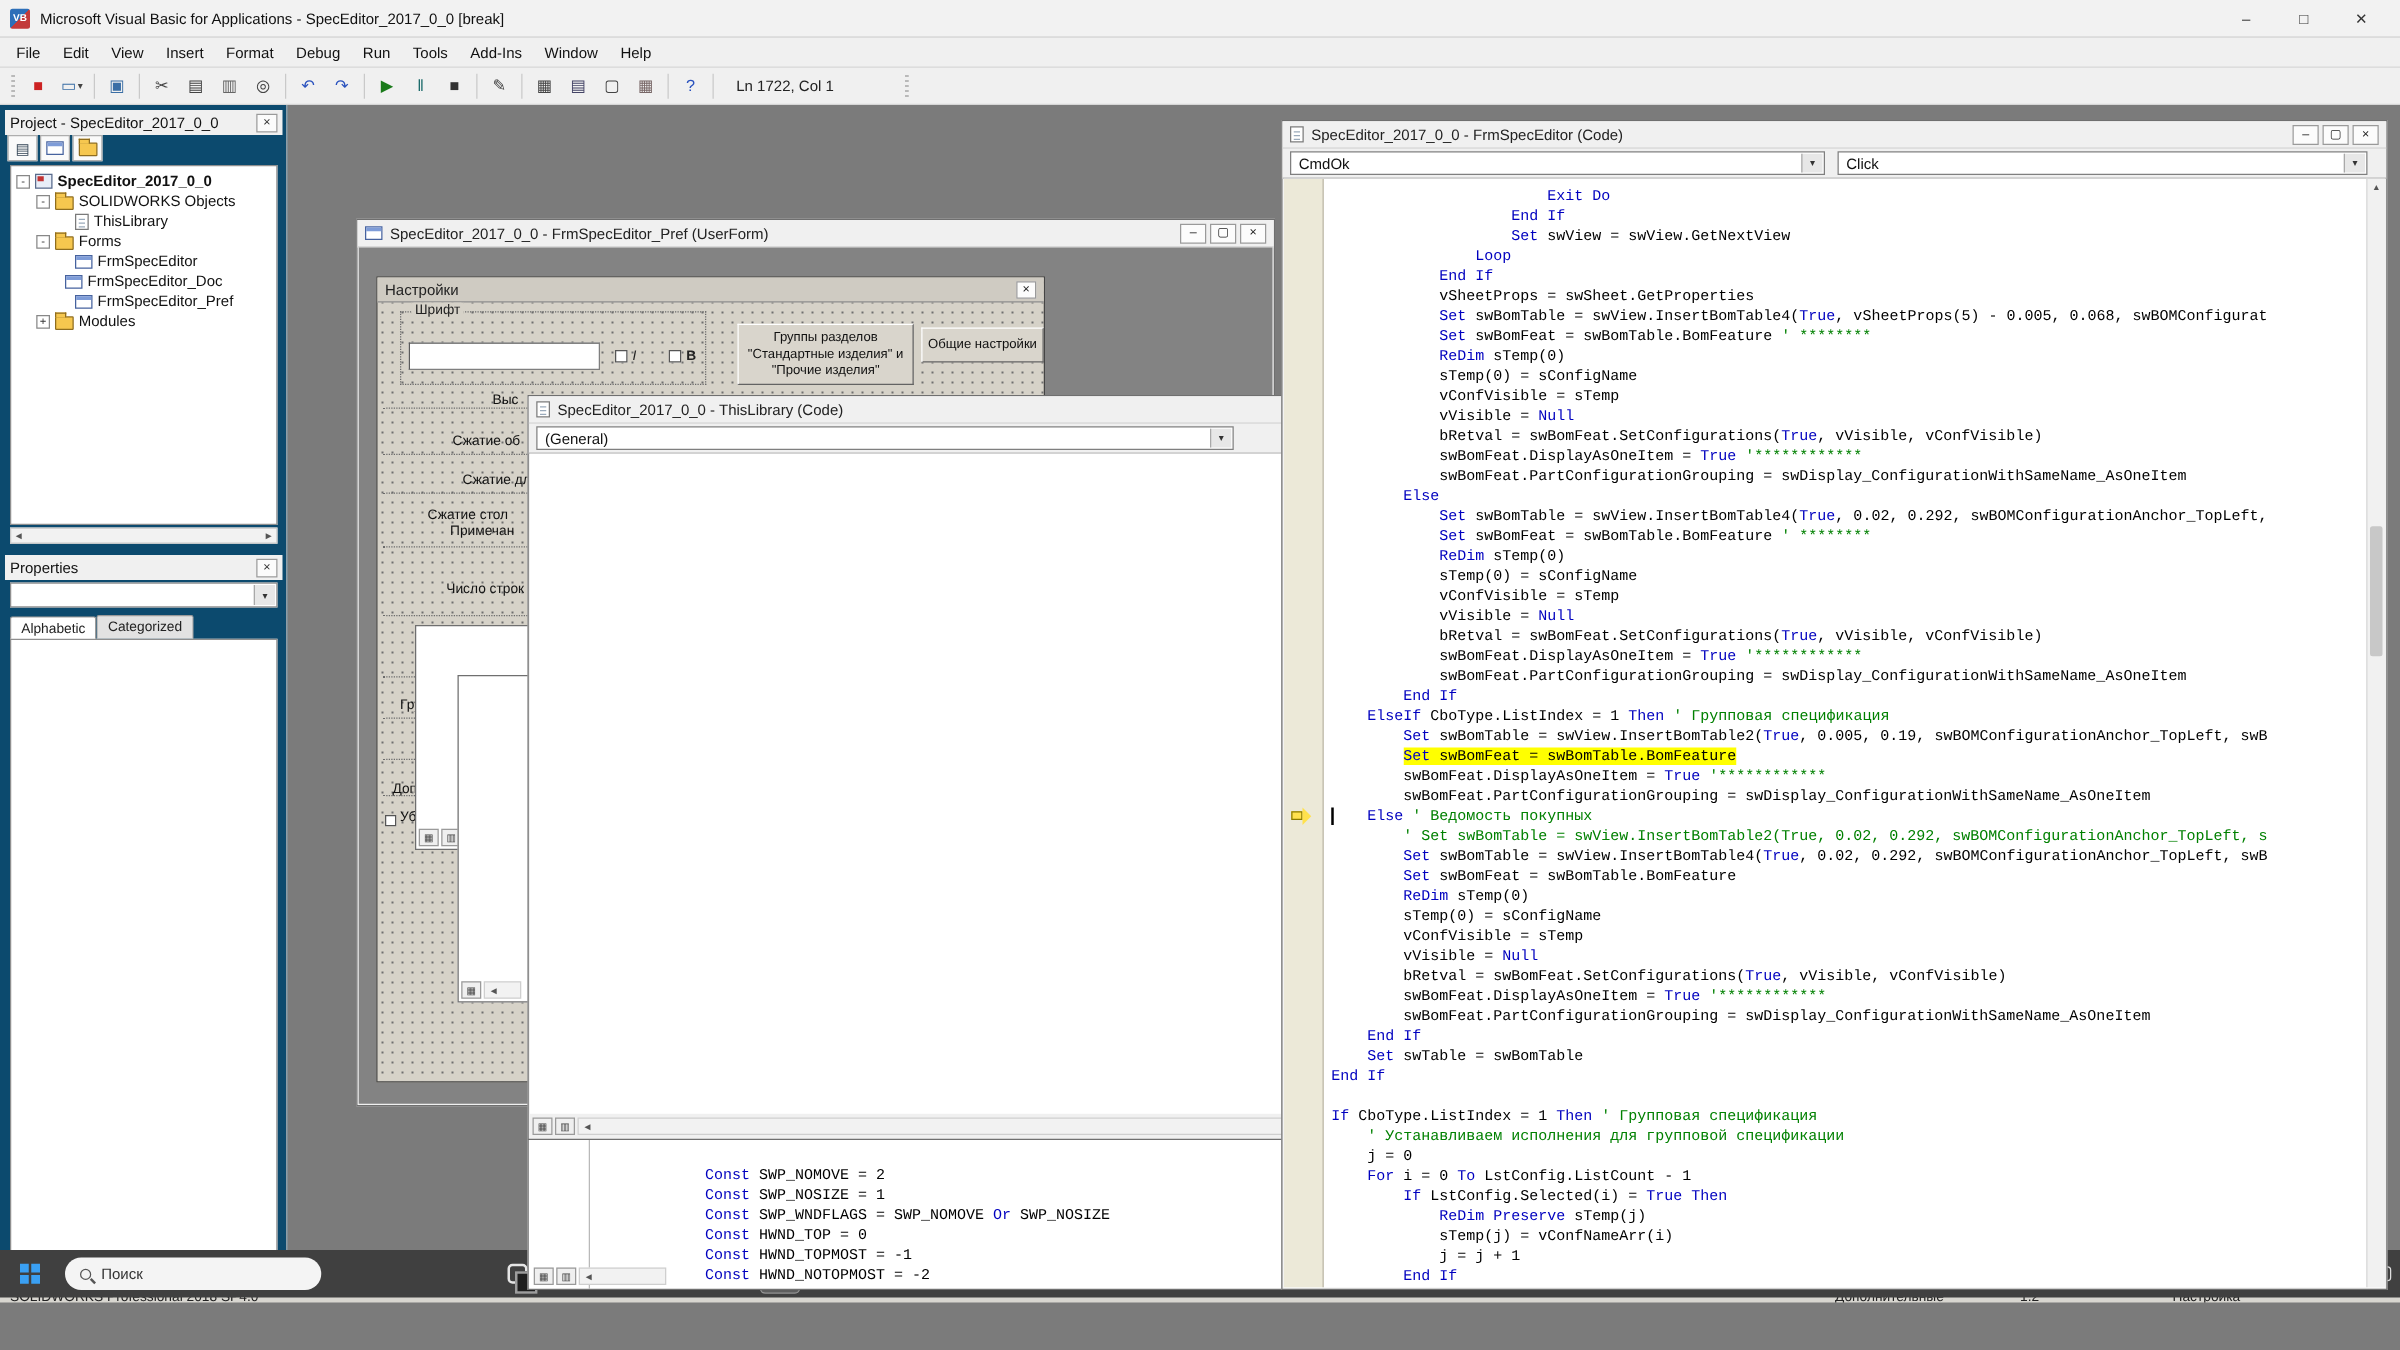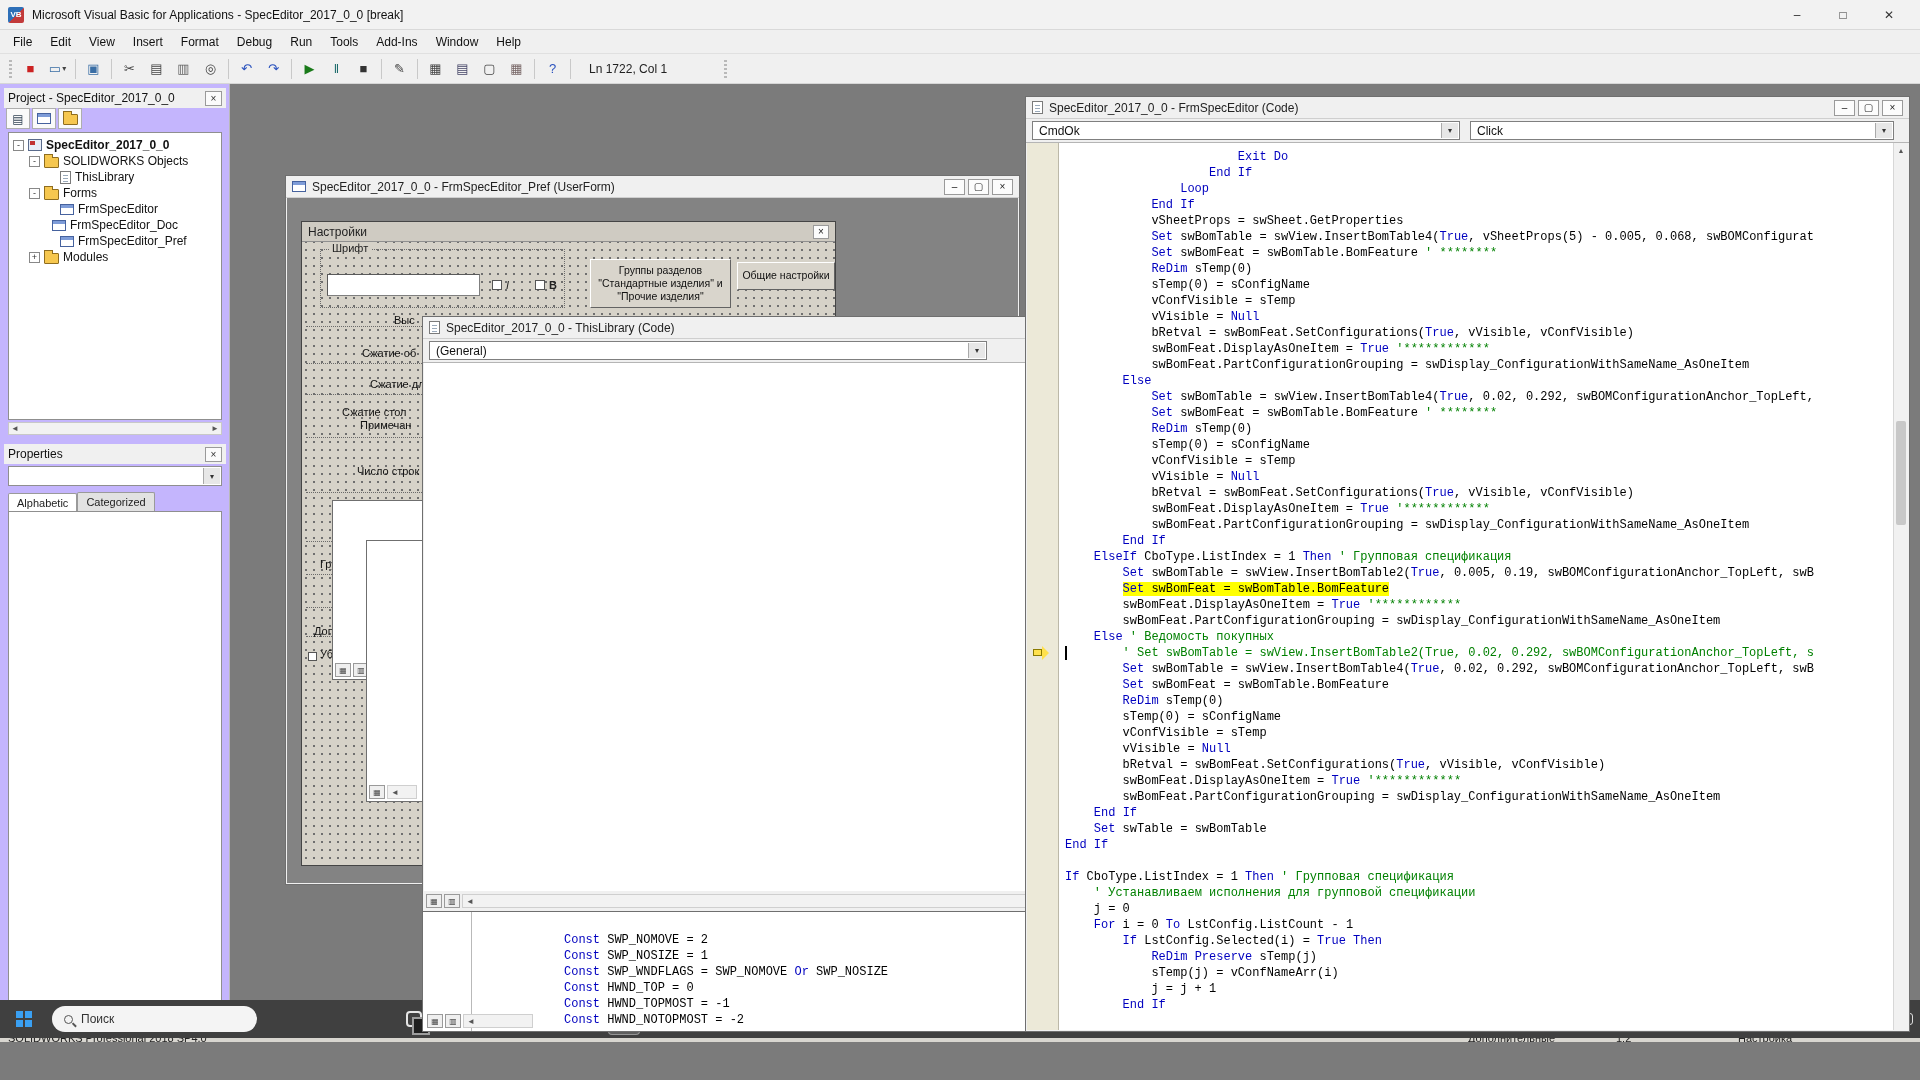--- a/index.html
+++ b/index.html
@@ -11,21 +11,21 @@
   .winctl div{width:46px;display:flex;align-items:center;justify-content:center;font-size:12px;color:#333}
   .menubar{position:absolute;left:0;top:30px;width:1920px;height:24px;background:#f0f0f0;border-bottom:1px solid #e0e0e0;display:flex;align-items:center;padding-left:4px}
   .menu-item{padding:3px 9px;font-size:12px;color:#111}
   .toolbar{position:absolute;left:0;top:54px;width:1920px;height:30px;background:#f0f0f0;border-bottom:1px solid #d6d6d6;display:flex;align-items:center;padding-left:4px}
   .grip{width:3px;height:18px;margin:0 5px;background:repeating-linear-gradient(#b9b9b9 0 2px,transparent 2px 4px)}
   .tb-btn{width:25px;height:22px;margin:0 1px;display:flex;align-items:center;justify-content:center;font-size:13px;border:1px solid transparent;border-radius:2px;position:relative}
   .tb-sep{width:1px;height:20px;background:#c9c9c9;margin:0 4px}
   .tb-dd{font-size:8px;color:#444;margin-left:1px}
   .ln-label{margin-left:14px;font-size:12px;color:#222;min-width:130px}
   
-  .dock{position:absolute;left:0;top:84px;width:230px;height:948px;background:#c4b5fd;border-right:1px solid #b9b9b9}
+  .dock{position:absolute;left:0;top:84px;width:230px;height:948px;background:#0c4a6e;border-right:1px solid #b9b9b9}
   .panel-title{position:absolute;left:4px;width:222px;height:20px;display:flex;align-items:center;font-size:12px;color:#111;padding:0 4px;background:#f0f0f0}
   .x-btn{margin-left:auto;width:17px;height:15px;border:1px solid #9a9a9a;background:#fbfbfb;font-size:10px;display:flex;align-items:center;justify-content:center;color:#333}
   .proj-tools{position:absolute;left:6px;top:24px;display:flex;gap:2px}
   .proj-tools .tbtn{width:24px;height:21px;border:1px solid #aeaeae;background:#fafafa;display:flex;align-items:center;justify-content:center;font-size:12px;color:#345}
   .tree-box{position:absolute;left:8px;top:48px;width:214px;height:288px;background:#fff;border:1px solid #8f8f8f;overflow:hidden;padding-top:4px}
   .trow{display:flex;align-items:center;height:16px;font-size:12px;color:#111;gap:4px;white-space:nowrap}
   .exp{width:11px;height:11px;border:1px solid #888;background:#fff;font-size:9px;line-height:9px;text-align:center;color:#333;flex:0 0 auto}
   .expspace{width:11px;flex:0 0 auto}
   .hscroll{position:absolute;left:8px;width:214px;height:13px;background:#f2f2f2;border:1px solid #c8c8c8;display:flex;align-items:center;justify-content:space-between;font-size:8px;color:#555;padding:0 2px}
   .props-combo{position:absolute;left:8px;width:214px;height:20px;background:#fff;border:1px solid #8f8f8f}
@@ -371,20 +371,21 @@
       <span>Click</span>
       <div class="combo-arrow">▾</div>
     </div>
   </div>
   <div class="codearea" style="left:1px;right:1px;top:46px;bottom:1px;background:#fff">
     <div class="code-margin"></div>
     <div class="break-arrow" style="left:6px;top:506px"></div>
     <div class="code-lines">
         <div class="cl">                        <span class="kw">Exit</span> <span class="kw">Do</span></div>
         <div class="cl">                    <span class="kw">End</span> <span class="kw">If</span></div>
+        <div class="cl">                    <span class="kw">Set</span> swView = swView.GetNextView</div>
         <div class="cl">                <span class="kw">Loop</span></div>
         <div class="cl">            <span class="kw">End</span> <span class="kw">If</span></div>
         <div class="cl">            vSheetProps = swSheet.GetProperties</div>
         <div class="cl">            <span class="kw">Set</span> swBomTable = swView.InsertBomTable4(<span class="kw">True</span>, vSheetProps(5) - 0.005, 0.068, swBOMConfigurat</div>
         <div class="cl">            <span class="kw">Set</span> swBomFeat = swBomTable.BomFeature <span class="cm">' ********</span></div>
         <div class="cl">            <span class="kw">ReDim</span> sTemp(0)</div>
         <div class="cl">            sTemp(0) = sConfigName</div>
         <div class="cl">            vConfVisible = sTemp</div>
         <div class="cl">            vVisible = <span class="kw">Null</span></div>
         <div class="cl">            bRetval = swBomFeat.SetConfigurations(<span class="kw">True</span>, vVisible, vConfVisible)</div>

